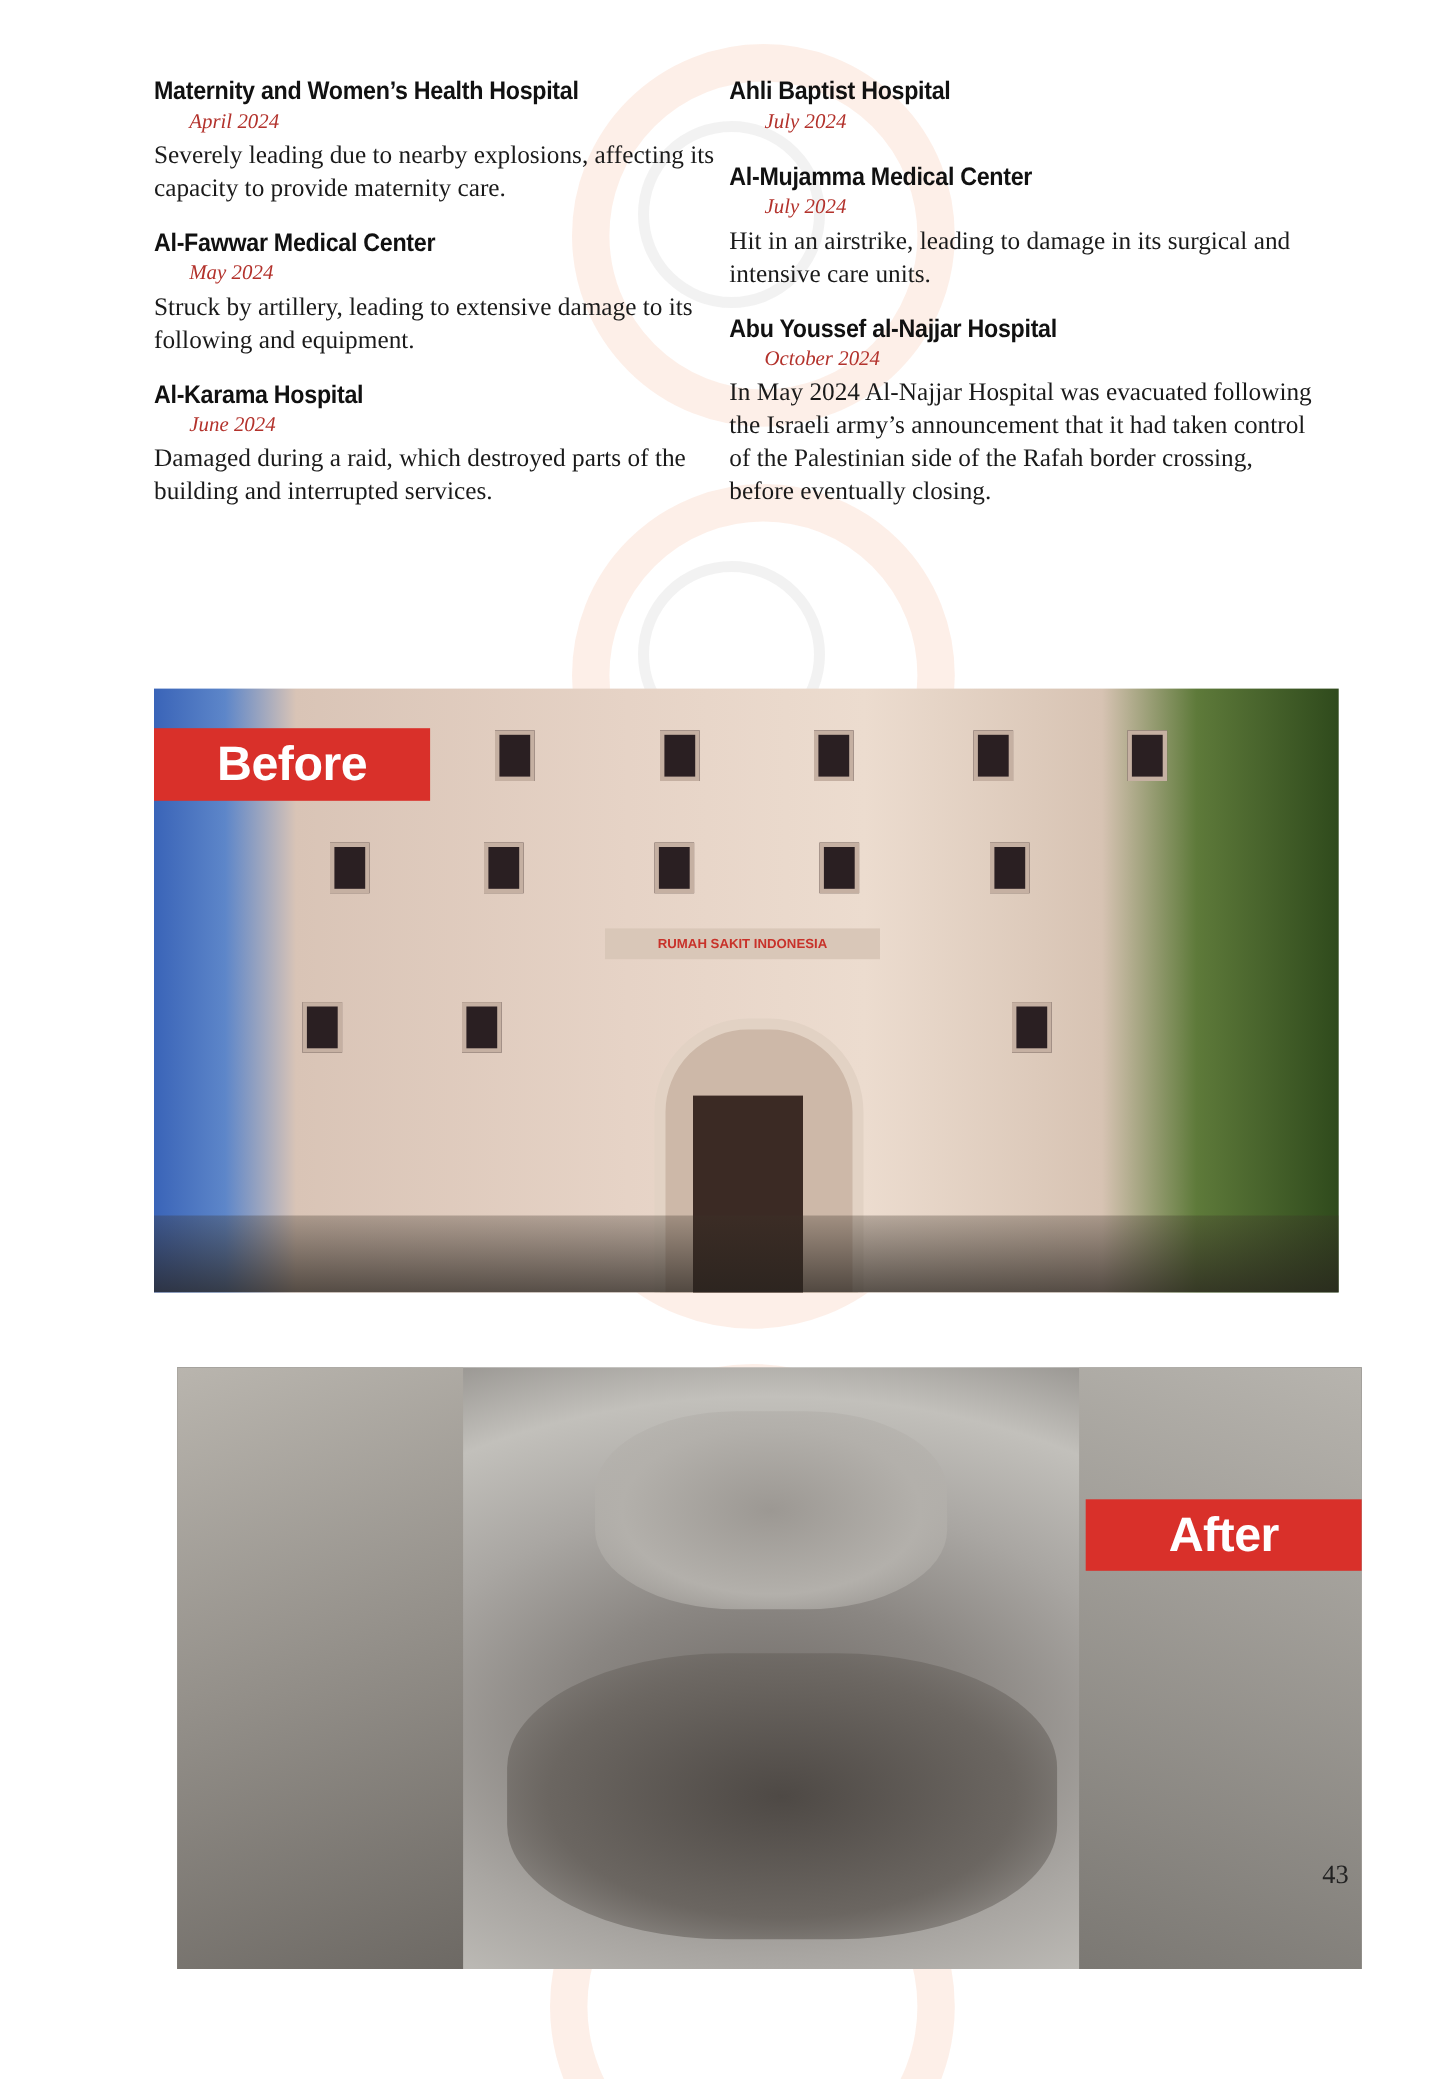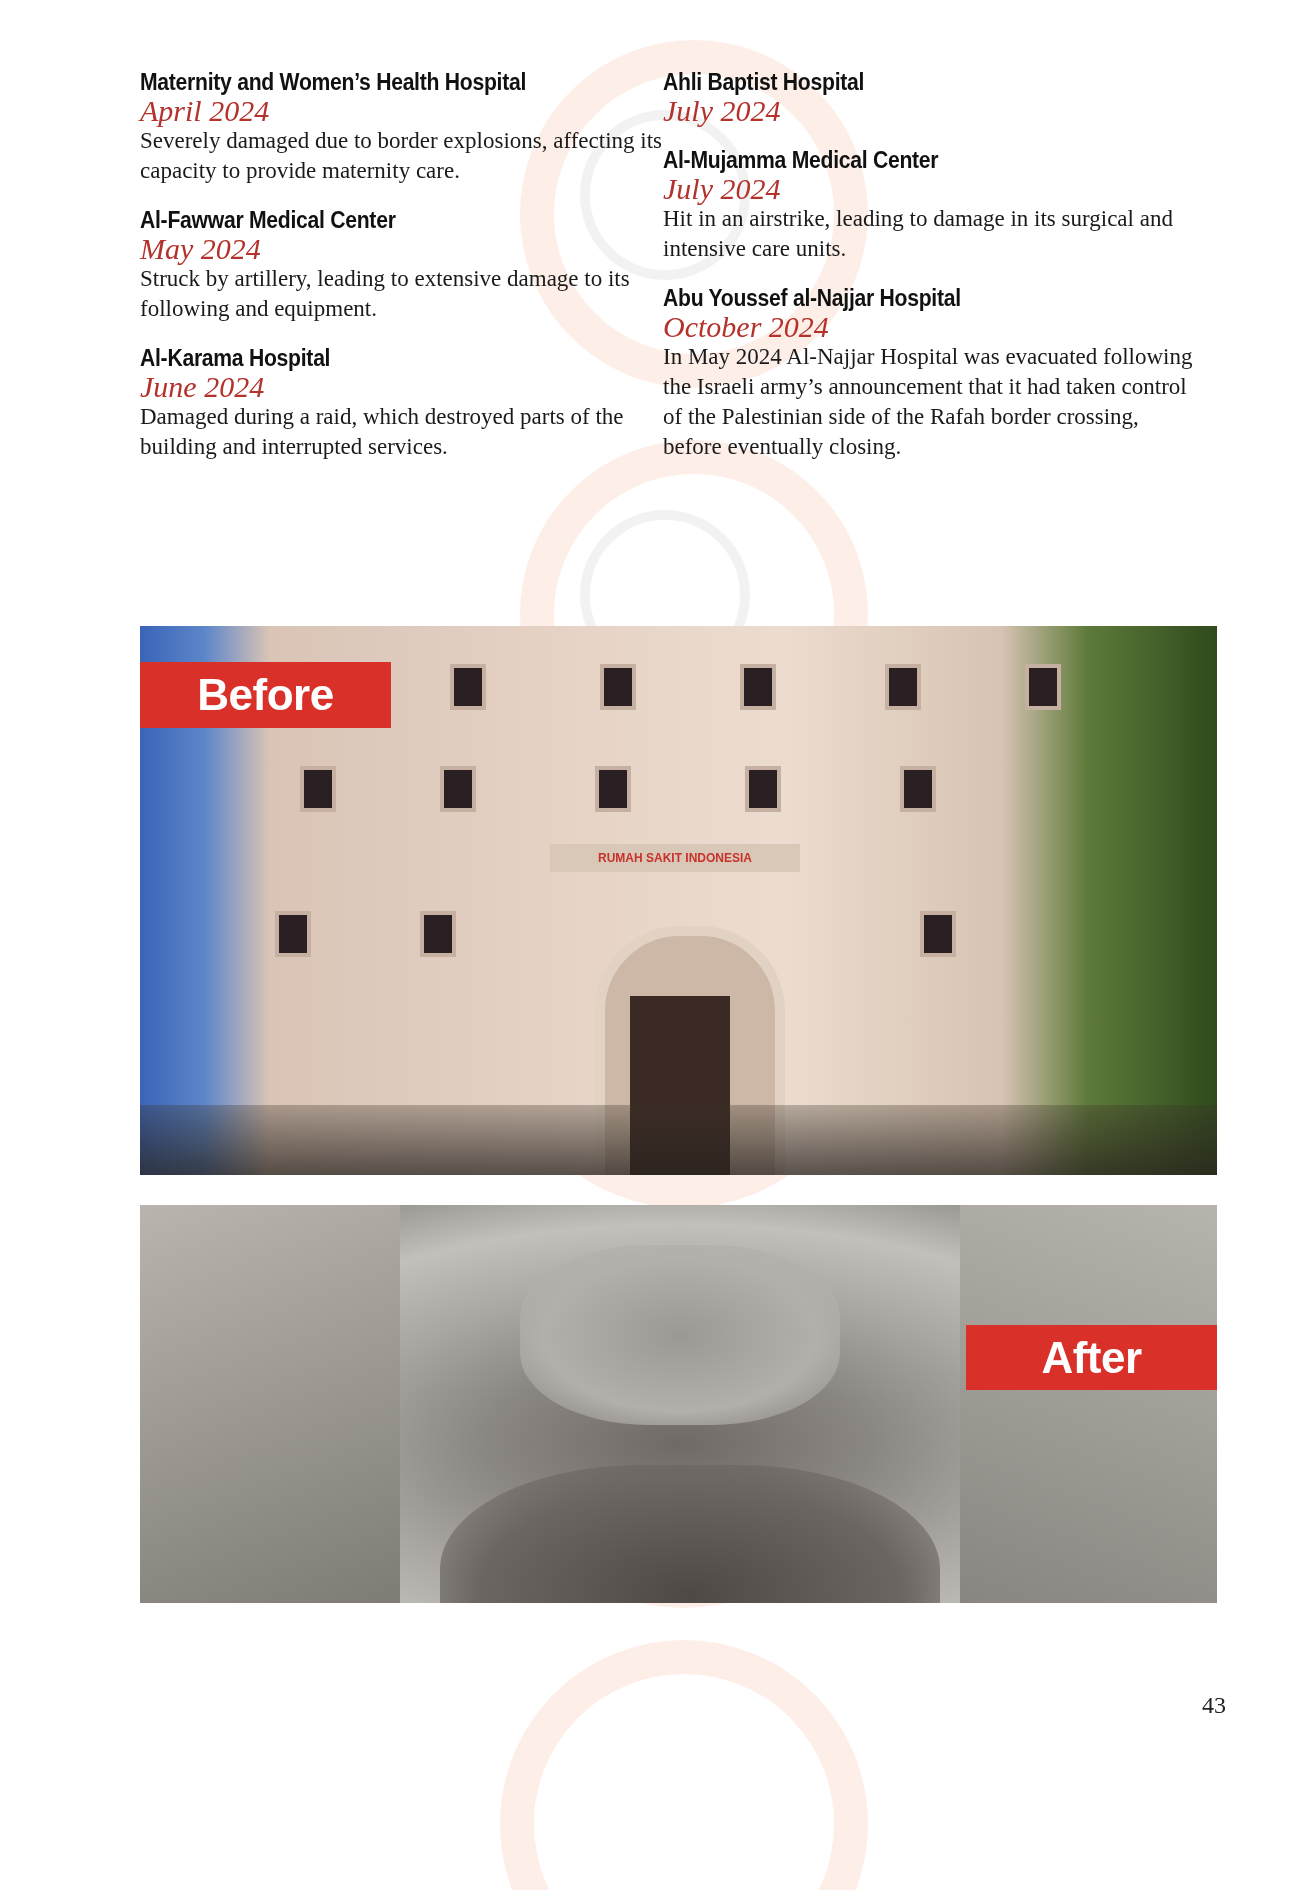--- a/index.html
+++ b/index.html
@@ -4,25 +4,25 @@
 <style>
   html,body{margin:0;padding:0;background:#fff;}
   body{width:1300px;height:1890px;position:relative;overflow:hidden;font-family:"Liberation Serif","DejaVu Serif",serif;}
   .wm{position:absolute;border-radius:50%;border:34px solid rgba(240,140,90,0.14);pointer-events:none;}
   .wm-inner{position:absolute;border-radius:50%;border:10px solid rgba(150,150,150,0.12);pointer-events:none;}
   .col{position:absolute;top:68px;width:540px;}
   .col.left{left:140px;}
   .col.right{left:663px;width:530px;}
   .entry{margin-bottom:20px;}
   .title{font-family:"Liberation Sans","DejaVu Sans",sans-serif;font-weight:bold;font-size:23px;color:#111;letter-spacing:-0.3px;line-height:28px;transform:scaleX(0.92);transform-origin:left;white-space:nowrap;}
-  .date{font-style:italic;color:#b3322c;font-size:30px;line-height:30px;}
+  .date{font-style:italic;color:#b3322c;font-size:19px;line-height:30px;margin-left:32px;}
   .desc{font-size:23px;line-height:30px;color:#1a1a1a;}
   .photo{position:absolute;left:140px;width:1077px;overflow:hidden;}
   .photo.before{top:626px;height:549px;background:linear-gradient(90deg,#3a64b8 0%,#5d86c9 6%,#d9c4b6 12%,#e6d3c6 40%,#ecdccf 60%,#d7c3b3 80%,#5e7a3a 88%,#2f4a1c 100%);}
-  .photo.after{top:1205px;height:398px;background:radial-gradient(ellipse at 50% 60%,#6f6a66 0%,#8a8682 25%,#a9a6a2 45%,#c2c0bb 65%,#8d8a86 85%,#5c5a57 100%);}
+  .photo.after{top:1243px;height:547px;background:radial-gradient(ellipse at 50% 60%,#6f6a66 0%,#8a8682 25%,#a9a6a2 45%,#c2c0bb 65%,#8d8a86 85%,#5c5a57 100%);margin-left:21px;}
   .win{position:absolute;width:28px;height:38px;background:#2a1f22;border:4px solid #c5b0a2;}
   .label-box{position:absolute;background:#d9302a;color:#fff;font-family:"Liberation Sans","DejaVu Sans",sans-serif;font-weight:bold;font-size:44px;display:flex;align-items:center;justify-content:center;letter-spacing:-0.5px;}
   .sign{position:absolute;left:410px;top:218px;width:250px;height:28px;background:#d9c7b8;color:#c8322a;font-family:"Liberation Sans",sans-serif;font-weight:bold;font-size:12px;text-align:center;line-height:28px;}
   .arch{position:absolute;left:455px;top:300px;width:170px;height:250px;border-radius:85px 85px 0 0;background:#cdb8a8;border:10px solid #e2d2c4;}
   .door{position:absolute;left:490px;top:370px;width:100px;height:180px;background:#3b2a24;}
   .ground{position:absolute;left:0;bottom:0;width:100%;height:70px;background:linear-gradient(180deg,rgba(60,50,40,0.3),rgba(40,35,30,0.75));}
   .rubble{position:absolute;border-radius:40%;}
   .pagenum{position:absolute;left:1202px;top:1692px;font-size:24px;color:#222;}
 </style>
 </head>
@@ -33,21 +33,21 @@
 <div class="wm" style="left:520px;top:440px;width:280px;height:280px;"></div>
 <div class="wm-inner" style="left:580px;top:510px;width:150px;height:150px;"></div>
 <div class="wm" style="left:500px;top:840px;width:300px;height:300px;"></div>
 <div class="wm" style="left:500px;top:1240px;width:300px;height:300px;"></div>
 <div class="wm" style="left:500px;top:1640px;width:300px;height:300px;"></div>
 
 <div class="col left">
   <div class="entry">
     <div class="title">Maternity and Women’s Health Hospital</div>
     <div class="date">April 2024</div>
-    <div class="desc">Severely damaged due to border explosions, affecting its capacity to provide maternity care.</div>
+    <div class="desc">Severely leading due to nearby explosions, affecting its capacity to provide maternity care.</div>
   </div>
   <div class="entry">
     <div class="title">Al-Fawwar Medical Center</div>
     <div class="date">May 2024</div>
     <div class="desc">Struck by artillery, leading to extensive damage to its following and equipment.</div>
   </div>
   <div class="entry">
     <div class="title">Al-Karama Hospital</div>
     <div class="date">June 2024</div>
     <div class="desc">Damaged during a raid, which destroyed parts of the building and interrupted services.</div>

